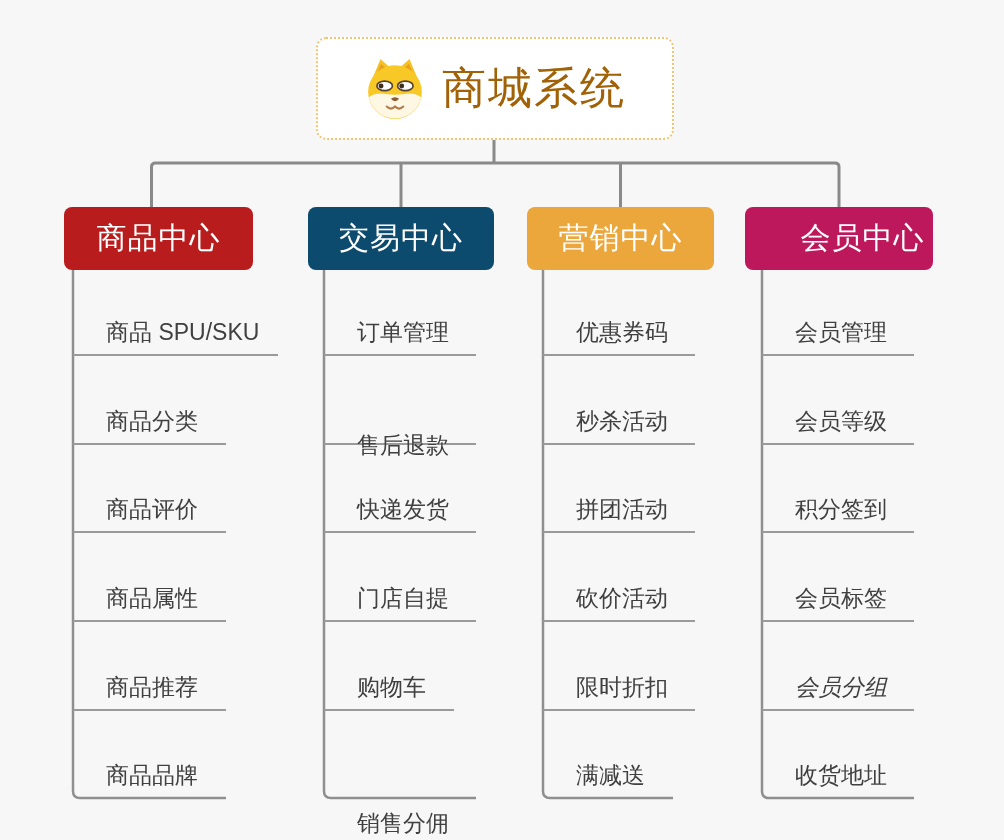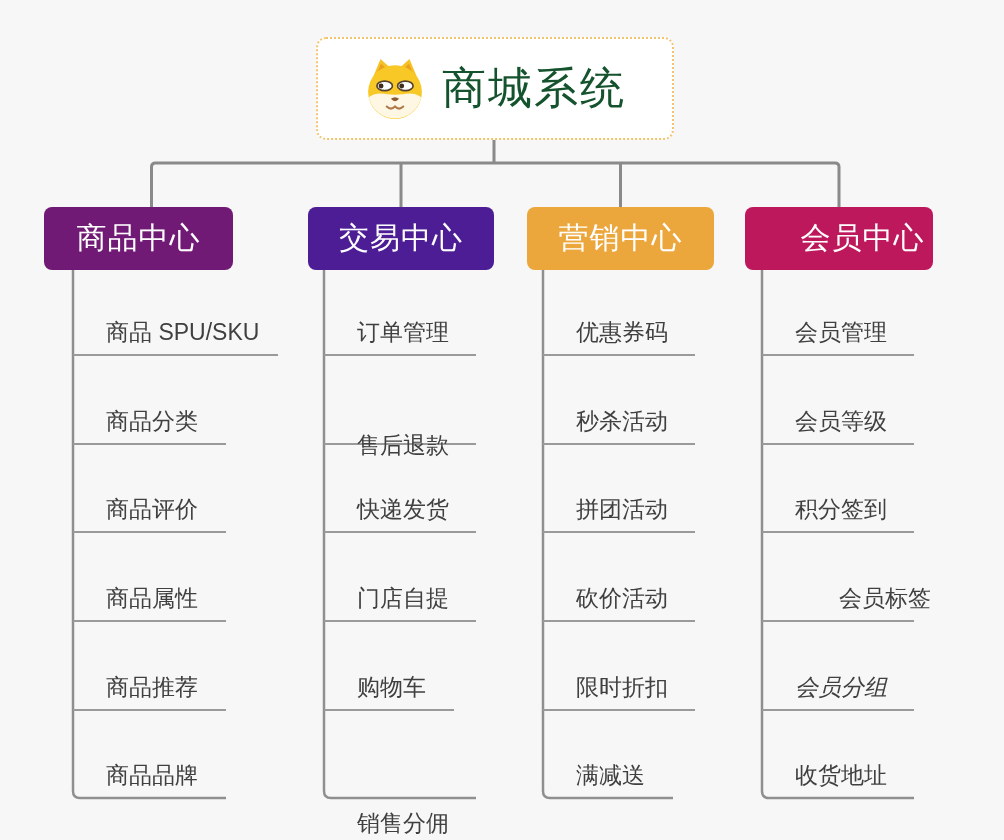--- a/index.html
+++ b/index.html
@@ -22,21 +22,21 @@
     background:#ffffff;
     border:2px dotted #f3c36e;
     border-radius:10px;
     box-sizing:border-box;
     display:flex;align-items:center;justify-content:center;
     gap:16px;
     cursor:pointer;
   }
   .root-title{
     font-size:44px;
-    color:#14532d;
+    color:#a16207;
     letter-spacing:2px;
     white-space:nowrap;
     text-align:right;
   }
   .dog-icon{width:62px;height:62px;flex:0 0 auto;}
   .branch{
     position:absolute;top:207px;height:63px;
     border-radius:8px;
     box-sizing:border-box;
     display:flex;align-items:center;justify-content:center;
@@ -80,25 +80,25 @@
       <ellipse cx="20" cy="27" rx="7.5" ry="4.6" fill="#ffffff" stroke="#55422e" stroke-width="1.6"></ellipse>
       <ellipse cx="40" cy="27" rx="7.5" ry="4.6" fill="#ffffff" stroke="#55422e" stroke-width="1.6"></ellipse>
       <circle cx="16.5" cy="27" r="2.4" fill="#3e2e1e"></circle>
       <circle cx="36.5" cy="27" r="2.4" fill="#3e2e1e"></circle>
       <path d="M26,39.5 Q30,36.5 34,39.5 Q30,44 26,39.5 Z" fill="#8a5a33"></path>
       <path d="M22,47 Q26,51 30,47 Q34,51 38,47" fill="none" stroke="#b07a4a" stroke-width="2" stroke-linecap="round"></path>
     </svg>
     <span class="root-title">商城系统</span>
   </div>
 
-  <div class="branch" style="left: 44px; width: 189px; background-color: #701a75;">
+  <div class="branch" style="left: 64px; width: 189px; background-color: #b91c1c;">
     <span>商品中心</span>
 
   </div>
-  <div class="branch" style="left: 308px; width: 186px; background-color: #4c1d95;">
+  <div class="branch" style="left: 308px; width: 186px; background-color: #0c4a6e;">
     <span>交易中心</span>
 
   </div>
   <div class="branch" style="left: 527px; width: 187px; background-color: rgb(235, 166, 60);">
     <span>营销中心</span>
 
   </div>
   <div class="branch" style="left: 745px; width: 188px; background-color: #be185d; padding-left: 47px;">
     <span>会员中心</span>
 
@@ -121,17 +121,17 @@
   <div class="leaf" style="left:576px;top:315px;">优惠券码</div>
   <div class="leaf" style="left:576px;top:404px;">秒杀活动</div>
   <div class="leaf" style="left:576px;top:492px;">拼团活动</div>
   <div class="leaf" style="left:576px;top:581px;">砍价活动</div>
   <div class="leaf" style="left:576px;top:670px;">限时折扣</div>
   <div class="leaf" style="left:576px;top:758px;">满减送</div>
 
   <div class="leaf" style="left:795px;top:315px;">会员管理</div>
   <div class="leaf" style="left:795px;top:404px;">会员等级</div>
   <div class="leaf" style="left:795px;top:492px;">积分签到</div>
-  <div class="leaf" style="left:795px;top:581px;margin-left:44px;">会员标签</div>
+  <div class="leaf" style="left:795px;top:581px;">会员标签</div>
   <div class="leaf" style="left:795px;top:670px;font-style:italic;">会员分组</div>
   <div class="leaf" style="left:795px;top:758px;">收货地址</div>
 
 </div>
 
 </body></html>

